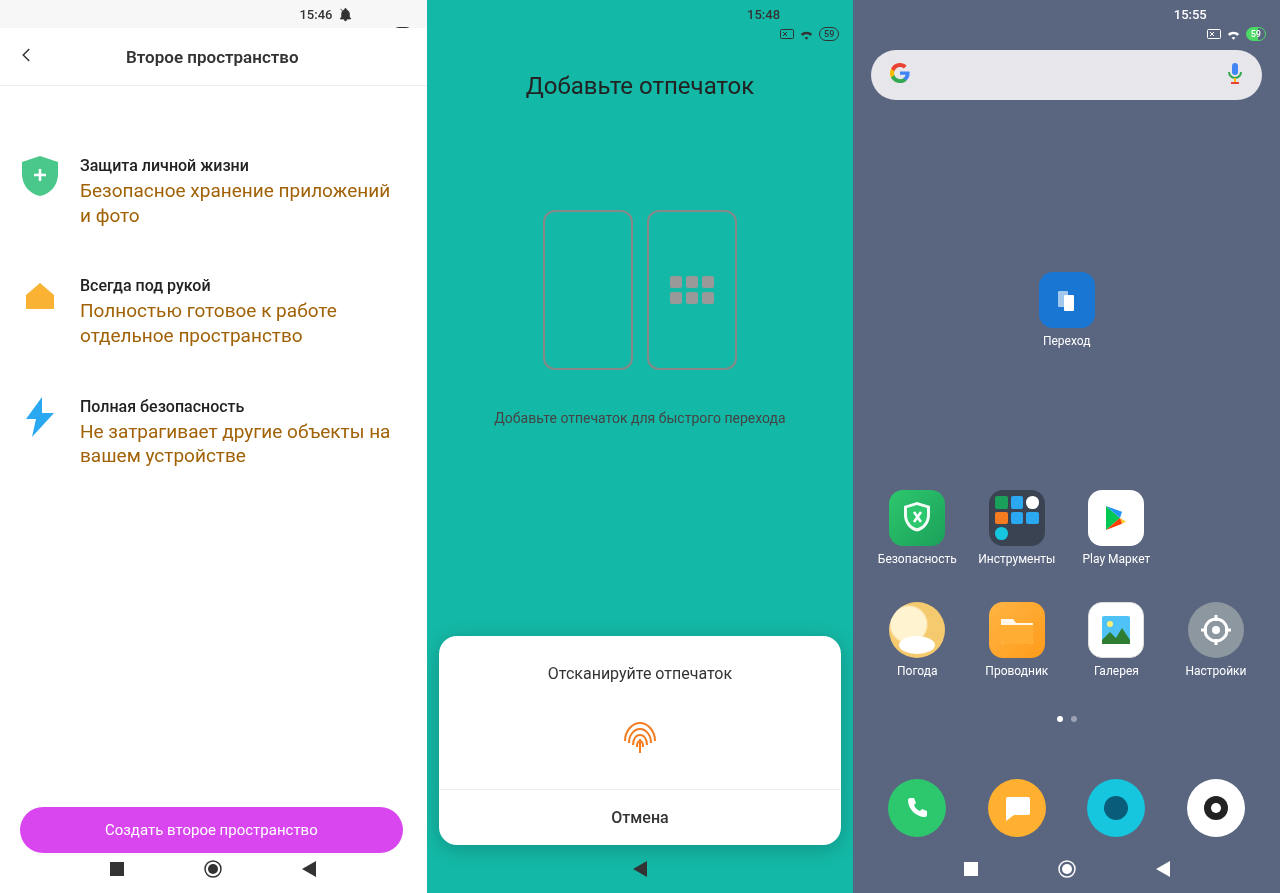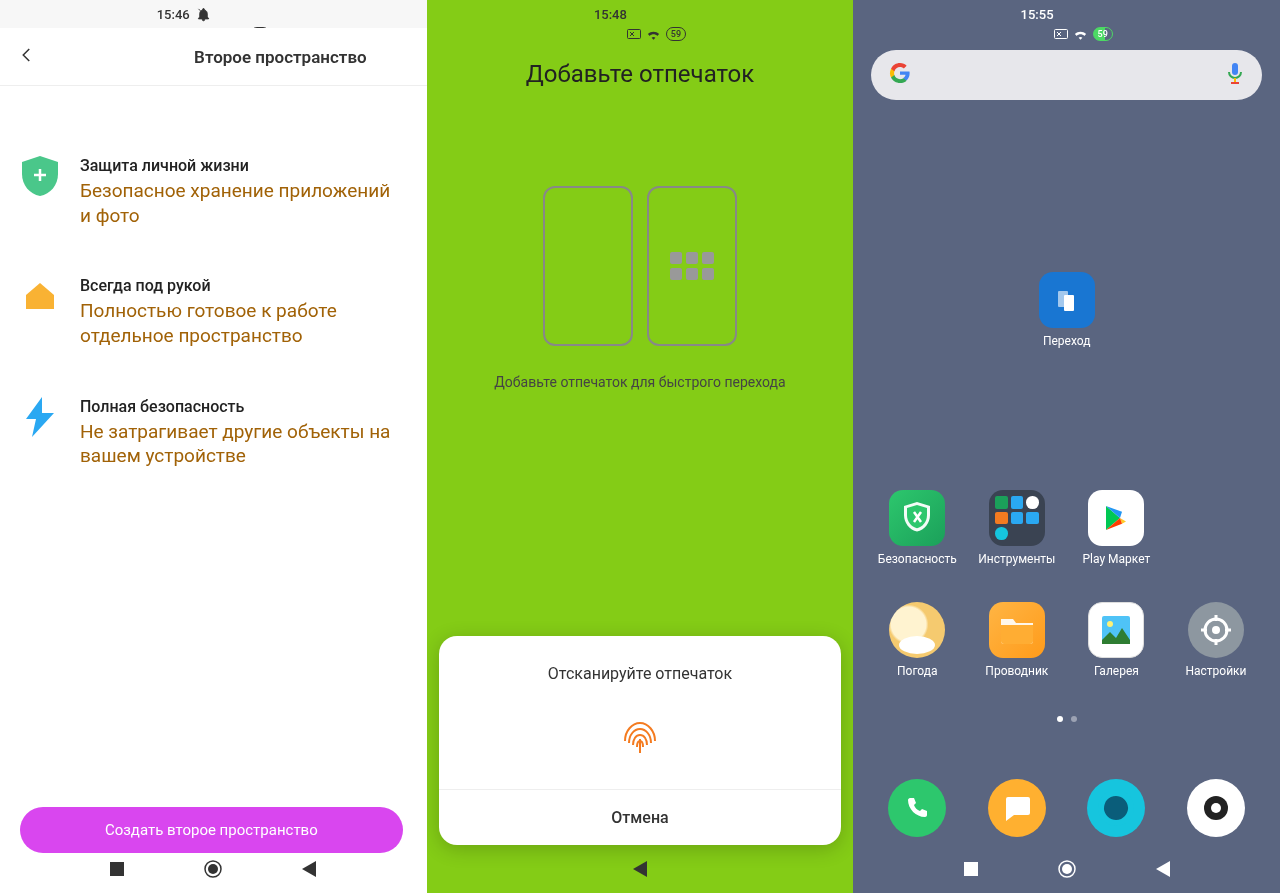--- a/index.html
+++ b/index.html
@@ -1,39 +1,39 @@
 <!DOCTYPE html>
 <html><head>
 <meta charset="utf-8">
 <style>
   * { box-sizing: border-box; margin: 0; padding: 0; font-family: -apple-system, BlinkMacSystemFont, "Segoe UI", Roboto, Arial, sans-serif; }
   body { width: 1280px; height: 893px; display: flex; background: #000; overflow: hidden; }
   .screen { position: relative; width: 426.66px; height: 893px; overflow: hidden; display: flex; flex-direction: column; }
   .screen:last-child { width: 426.68px; }
 
   
-  .status-bar { height: 28px; display: flex; align-items: center; justify-content: center; padding: 0 14px; font-size: 13px; font-weight: 500; }
+  .status-bar { height: 28px; display: flex; align-items: center; justify-content: flex-end; padding: 0 14px; font-size: 13px; font-weight: 500; }
   .status-right { display: flex; align-items: center; gap: 5px; margin-top: 39px; }
   .status-icon { display: inline-flex; align-items: center; }
 
   
   .s1 { background: #f7f7f7; color: #333; }
   .s1 .status-bar { color: #333; }
   .s1-header { background: #fff; height: 58px; display: flex; align-items: center; padding: 0 18px; gap: 22px; border-bottom: 1px solid #eee; }
   .back-arrow { font-size: 22px; cursor: pointer; }
-  .s1-title { font-size: 17px; font-weight: 600; flex: 1; text-align: right; margin-right: 42px; }
+  .s1-title { font-size: 17px; font-weight: 600; flex: 1; text-align: center; margin-right: 42px; }
   .s1-body { flex: 1; background: #fff; padding: 70px 24px 40px 20px; display: flex; flex-direction: column; }
   .feature { display: flex; gap: 20px; margin-bottom: 48px; }
   .feature-icon { width: 40px; height: 40px; flex-shrink: 0; display: flex; align-items: center; justify-content: center; }
   .feature-title { font-size: 16px; font-weight: 500; color: #222; margin-bottom: 4px; }
   .feature-desc { font-size: 19px; color: #a16207; line-height: 1.3; }
   .s1-btn { margin-top: auto; background: #d946ef; color: #fff; border: none; border-radius: 26px; height: 46px; font-size: 15px; cursor: pointer; }
 
   
-  .s2 { background: #84cc16; color: #333; }
+  .s2 { background: #14b8a6; color: #333; gap: 12px; }
   .s2 .status-bar { color: #333; }
   .s2-title { font-size: 24px; font-weight: 400; text-align: center; margin-top: 32px; color: #222; }
   .s2-phones { display: flex; justify-content: center; gap: 14px; margin-top: 98px; }
   .phone-outline { width: 90px; height: 160px; border: 2px solid #888; border-radius: 12px; display: flex; align-items: center; justify-content: center; }
   .phone-grid { display: grid; grid-template-columns: repeat(3, 12px); grid-auto-rows: 12px; gap: 4px; }
   .phone-grid div { background: #999; border-radius: 2px; }
   .s2-sub { text-align: center; font-size: 14px; color: #444; margin-top: 28px; }
   .s2-sheet { position: absolute; bottom: 48px; left: 12px; right: 12px; background: #fff; border-radius: 18px; padding: 28px 0 0 0; text-align: center; box-shadow: 0 4px 20px rgba(0,0,0,0.2); }
   .sheet-title { font-size: 16px; color: #333; margin-bottom: 28px; }
   .fingerprint { margin: 0 auto 28px auto; width: 50px; height: 50px; }

